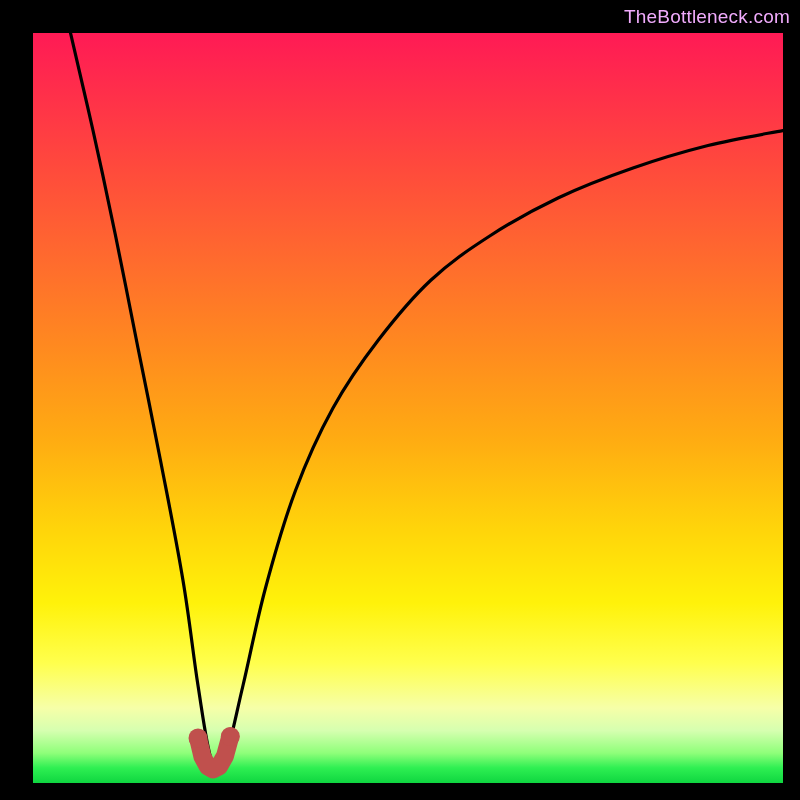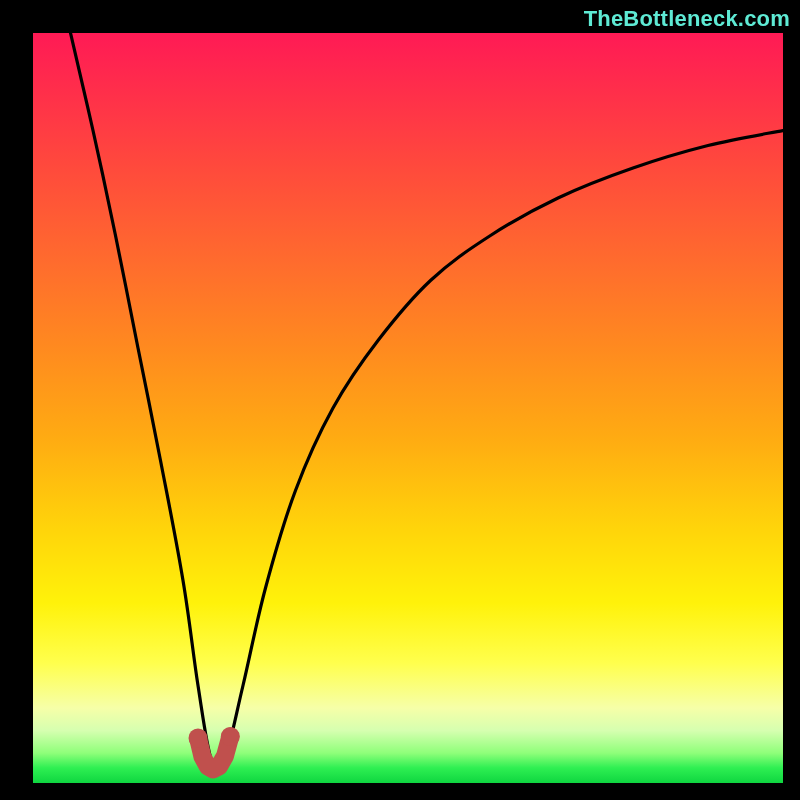--- a/index.html
+++ b/index.html
@@ -47,24 +47,24 @@
     left: 0;
     top: 0;
     width: 750px;
     height: 750px;
     pointer-events: none;
   }
   .watermark {
     position: absolute;
     top: 6px;
     right: 10px;
-    color: #5eead4;
-    font-size: 22px;
+    color: #f0abfc;
+    font-size: 19px;
     letter-spacing: 0.2px;
-    font-weight: 700;
+    font-weight: 400;
   }
 </style>
 </head>
 <body>
 
 <div class="stage">
 
   <div class="watermark">TheBottleneck.com</div>
 
   <div class="plot">

